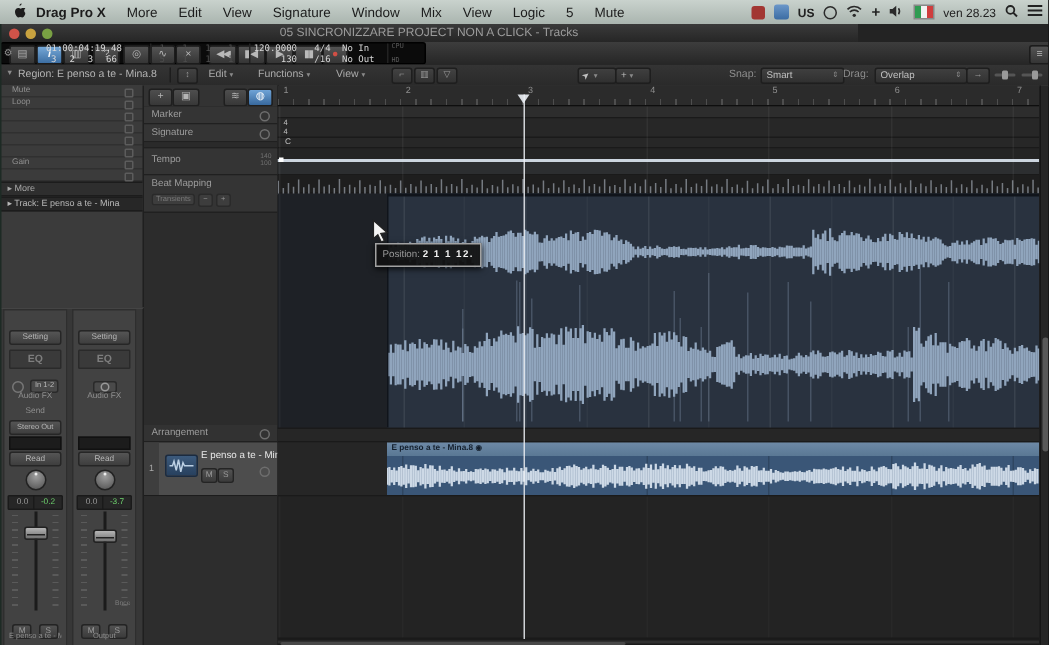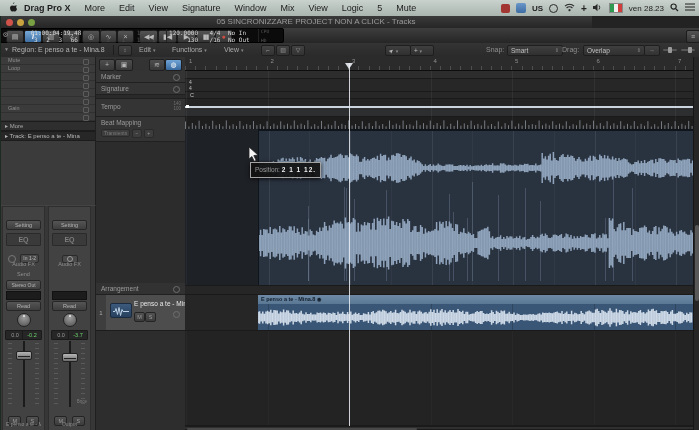--- a/index.html
+++ b/index.html
@@ -8,21 +8,21 @@
   .abs{position:absolute;}
   
   #menubar{left:0;top:0;width:699px;height:16px;background:linear-gradient(#c9d2cd,#aab5af);
     display:flex;align-items:center;color:#1c1c1c;font-size:9px;}
   .mb-item{padding:0 7px;line-height:16px;}
   .mb-item.bold{font-weight:bold;}
   #mb-status{position:absolute;right:4px;top:0;height:16px;display:flex;align-items:center;gap:6px;font-size:8px;color:#222;}
   .st-ic{display:inline-block;}
   
   #titlebar{left:0;top:16px;width:572px;height:12px;background:linear-gradient(#3a3a3a,#262626);
-    border-bottom:1px solid #151515;padding-left:20px;}
+    border-bottom:1px solid #151515;}
   .tl{width:7px;height:7px;border-radius:50%;top:2.5px;}
   #wtitle{width:100%;text-align:center;top:1px;font-size:8px;color:#9b9b9b;}
   
   #transport{left:0;top:28px;width:699px;height:15px;background:linear-gradient(#3d3d3d,#262626);border-bottom:1px solid #111;}
   .tbtn{height:11px;top:2px;background:linear-gradient(#545454,#353535);border:1px solid #1c1c1c;border-radius:2px;
     color:#b9b9b9;font-size:7px;text-align:center;line-height:11px;}
   .tbtn.active{background:linear-gradient(#77a9d8,#3d6fa3);color:#fff;}
   .tbtn.rec{color:#d04f45;}
   #lcd{left:232px;top:29px;width:282px;height:13px;background:#0b0b0b;border:1px solid #000;border-radius:2px;
     color:#d8d8d8;font-family:"DejaVu Sans Mono",monospace;font-size:6px;}

